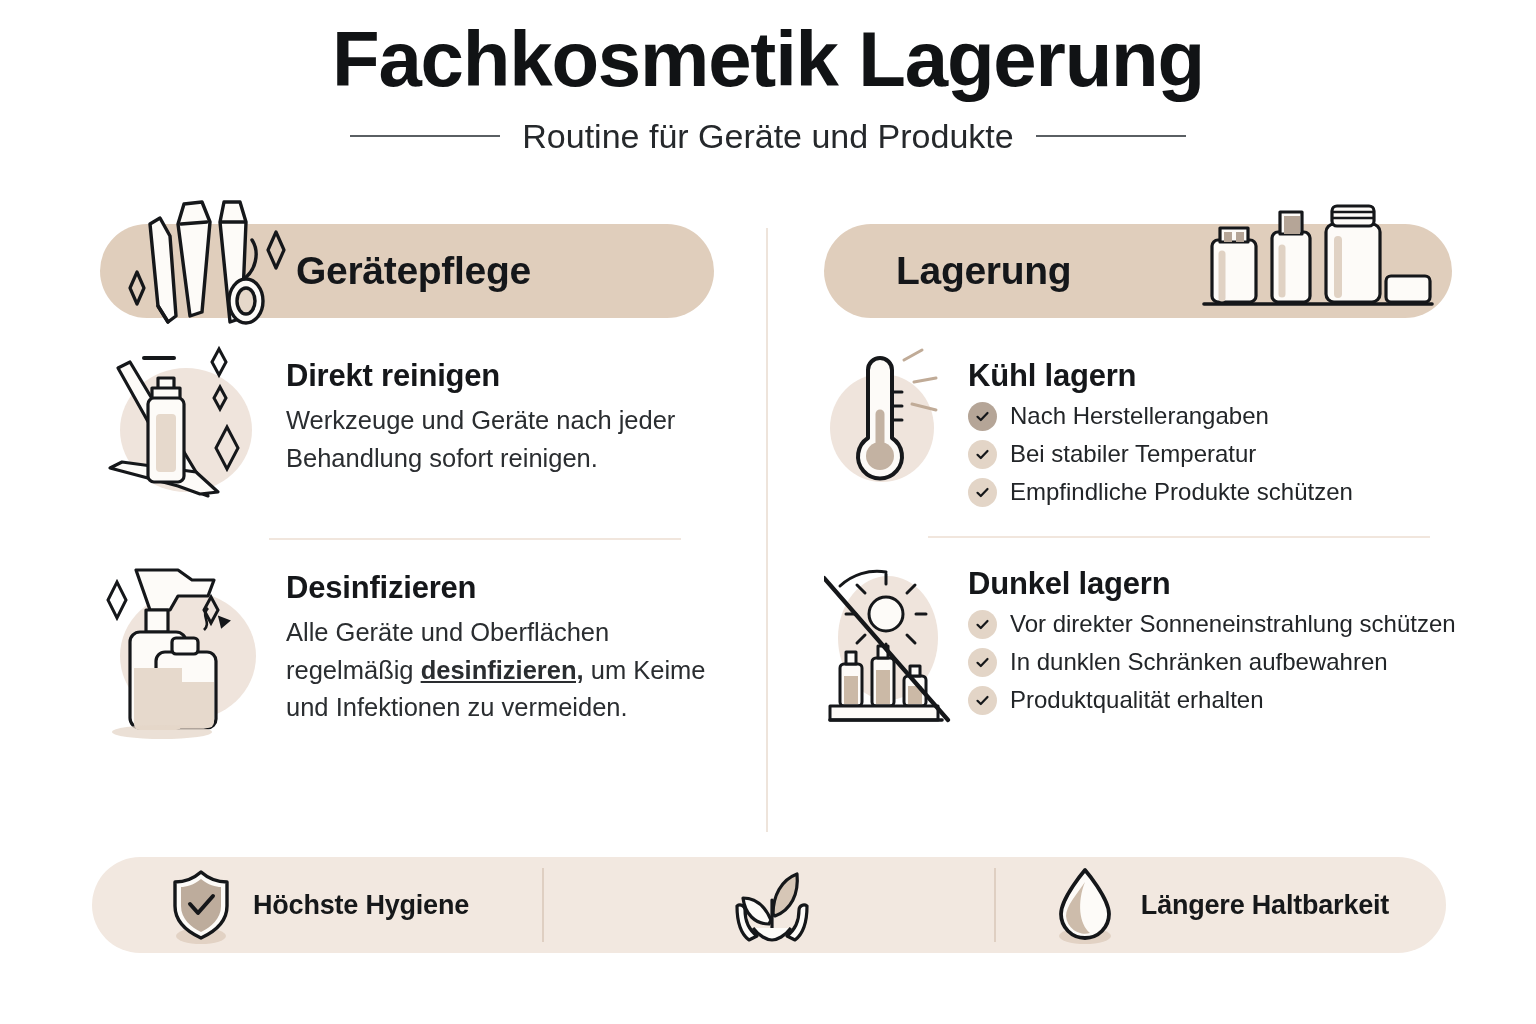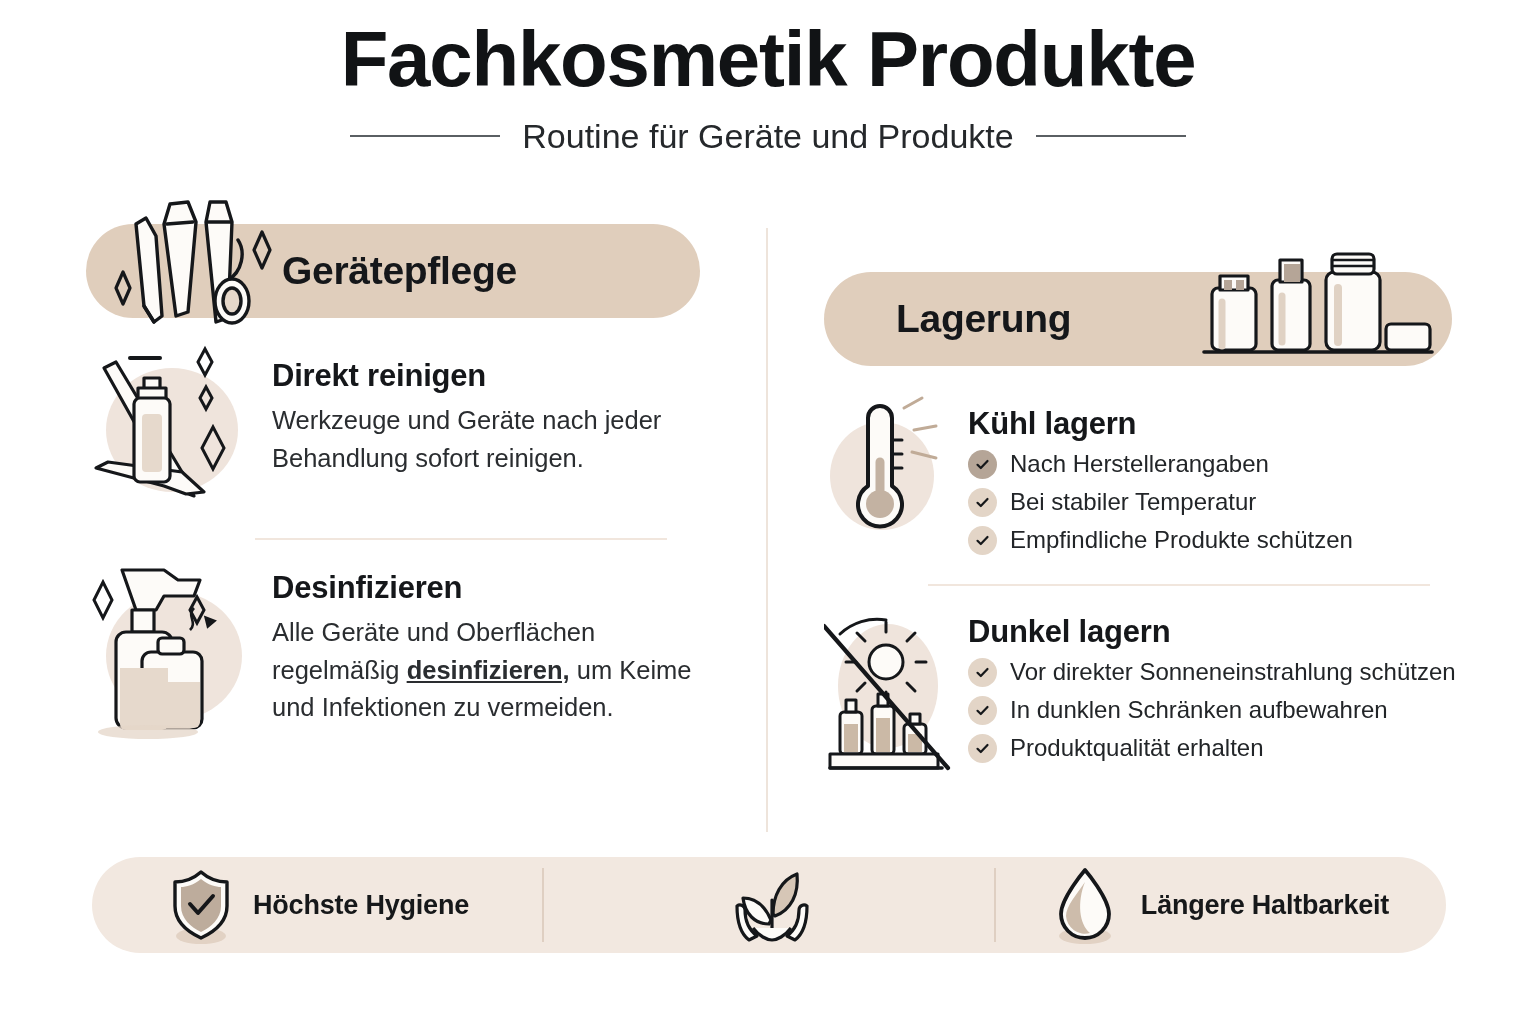--- a/index.html
+++ b/index.html
@@ -63,35 +63,35 @@
     height: 604px;
     background: #eee4db;
   }
 
   
   .column {
     position: absolute;
     top: 224px;
     width: 628px;
   }
-  .column.left  { left: 86px; }
+  .column.left  { left: 100px; }
   .column.right { left: 824px; }
 
   
   .pill {
     position: relative;
     height: 94px;
     border-radius: 47px;
     background: #e0cebc;
     display: flex;
     align-items: center;
     overflow: visible;
   }
   .pill.left  { width: 614px; justify-content: flex-start; padding-left: 196px; }
-  .pill.right { width: 628px; justify-content: flex-start; padding-left: 72px; margin-top: 48px; }
+  .pill.right { width: 628px; justify-content: flex-start; padding-left: 72px; }
   .pill-title {
     font-size: 39px;
     font-weight: 700;
     color: #15171a;
     letter-spacing: -0.3px;
   }
   .pill-art {
     position: absolute;
     top: -36px;
     pointer-events: none;
@@ -203,21 +203,21 @@
     flex: none;
   }
   .footer-icon { flex: none; width: 72px; height: 78px; position: relative; }
 </style>
 </head>
 <body>
 
 <div class="page">
 
   <div class="header">
-    <h1 class="main-title">Fachkosmetik Produkte</h1>
+    <h1 class="main-title">Fachkosmetik Lagerung</h1>
     <div class="subtitle-row">
       <span class="sub-rule"></span>
       <span class="subtitle">Routine für Geräte und Produkte</span>
       <span class="sub-rule"></span>
     </div>
   </div>
 
   <div class="col-divider"></div>
 
   <div class="column left">

